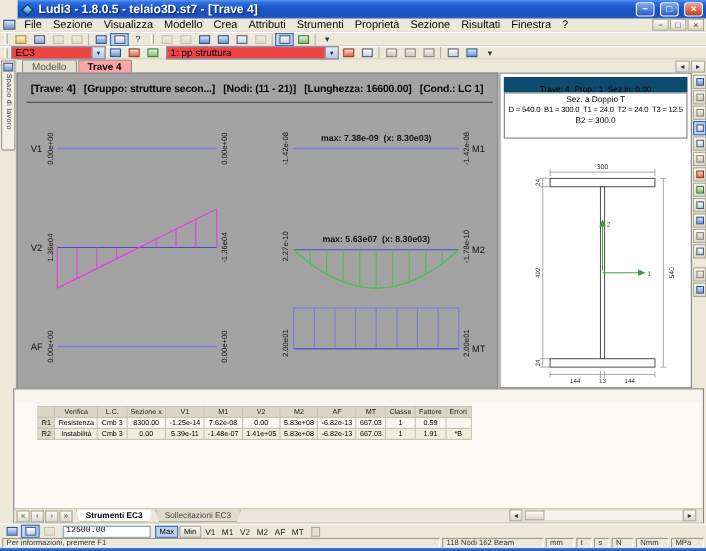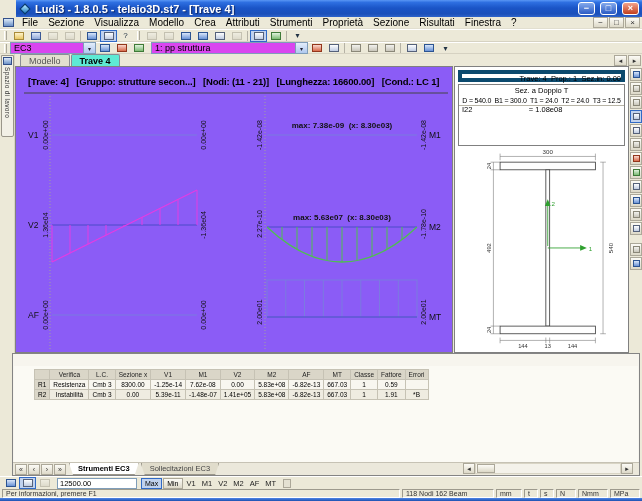--- a/index.html
+++ b/index.html
@@ -38,53 +38,53 @@
     font-size:8px;color:#234}
   .tbtn.pressed{border:1px solid #316AC5;background:#C1D2EE}
   .tbtn.disabled{opacity:.4}
   .ic{width:10px;height:8px;border:1px solid #55617A;background:linear-gradient(#FDFEFF,#C0CCE2)}
   .ic.c-folder{background:linear-gradient(#FFF3C8,#E8C766);border-color:#A98B3A}
   .ic.c-save{background:linear-gradient(#DCE6F8,#8FA8D8);border-color:#3C5A96}
   .ic.c-red{background:linear-gradient(#F8D8CE,#D96A4A);border-color:#93361C}
   .ic.c-green{background:linear-gradient(#DFF2DC,#7CBB74);border-color:#3E7A38}
   .ic.c-blue{background:linear-gradient(#D8E6FA,#6A93D6);border-color:#2C5491}
   .ic.c-gray{background:linear-gradient(#F2F2EE,#C9C6BA);border-color:#8A8778}
-  .combo{height:12px;background:#d946ef;border:1px solid #7F9DB9;display:flex;align-items:center;font-size:9px;padding-left:3px;flex:0 0 auto}
+  .combo{height:12px;background:#ef4444;border:1px solid #7F9DB9;display:flex;align-items:center;font-size:9px;padding-left:3px;flex:0 0 auto}
   .combo .arrow{margin-left:auto;width:12px;height:10px;background:linear-gradient(#E3EDFB,#AFC8EF);border-left:1px solid #7F9DB9;
     font-size:6px;display:flex;align-items:center;justify-content:center;color:#223}
 
   
   #tabstrip{position:absolute;top:54px;left:15px;right:0;height:12px;display:flex;align-items:flex-end;padding-left:5px}
   .dtab{height:12px;padding:0 8px;font-size:9px;display:flex;align-items:center;border:1px solid #898C95;border-bottom:none;
     border-radius:2px 2px 0 0;background:#E2DFCF;color:#555;margin-right:1px}
-  .dtab.active{background:#5eead4;font-weight:bold;color:#000}
+  .dtab.active{background:#fca5a5;font-weight:bold;color:#000}
   .tabscroll{width:13px;height:11px;border:1px solid #ACA899;background:linear-gradient(#FCFBF6,#DDD9C8);display:flex;align-items:center;
     justify-content:center;font-size:7px;color:#333;margin-right:1px}
 
   
   #wstrip{position:absolute;left:0;top:54px;width:15px;height:422px;background:#ECE9D8;border-right:1px solid #D8D4C4}
   .wtab{position:absolute;left:1px;top:1px;width:13px;height:82px;border:1px solid #9a968a;background:#F2F0E6;border-radius:0 0 2px 2px;
     display:flex;flex-direction:column;align-items:center;padding-top:1px}
   .wtab .wicon{width:9px;height:8px;border:1px solid #33508a;background:linear-gradient(#dce9f8,#6d92c8);margin-bottom:2px}
   .wtab .wtext{writing-mode:vertical-rl;font-size:6.5px;color:#333;letter-spacing:.3px}
 
   
-  #canvas{position:absolute;left:15px;top:66px;width:438px;height:287px;background:#8b5cf6;border:1px solid #808080}
+  #canvas{position:absolute;left:15px;top:66px;width:438px;height:322px;background:#a3a3a3;border:1px solid #808080}
   #beam-header{position:absolute;left:12px;top:9px;right:2px;font-size:9.5px;font-weight:bold;white-space:pre;letter-spacing:-.15px;overflow:hidden}
   #diagrams{position:absolute;left:0;top:0}
   svg text{font-family:"Liberation Sans",sans-serif}
   .rl{font-size:7px;fill:#111}
   .dl{font-size:8.5px;fill:#111}
   .mx{font-size:8px;font-weight:bold;fill:#111;white-space:pre}
 
   
   #rpanel{position:absolute;left:454px;top:66px;width:175px;height:287px;background:#fff;border:1px solid #808080}
-  .pbox1{position:absolute;left:3px;top:3px;right:3px;height:12px;border:4px solid #0c4a6e;font-size:7.5px;text-align:right;
+  .pbox1{position:absolute;left:3px;top:3px;right:3px;height:12px;border:7px solid #0c4a6e;font-size:7.5px;text-align:center;
     line-height:10px;white-space:pre}
-  .pbox2{position:absolute;left:3px;top:17px;right:3px;height:62px;border:1px solid #808080;font-size:7.5px}
+  .pbox2{position:absolute;left:3px;top:17px;right:3px;height:42px;border:1px solid #808080;font-size:7.5px}
   .pline{text-align:center;line-height:9px;white-space:pre}
   .pline.first{line-height:11px}
   .pline.dims{font-size:7px;letter-spacing:-.2px}
   .prow{display:flex;border-top:1px solid #B8B4A6;line-height:8px;padding:0 3px;font-size:7.5px}
   .prow .pn{width:42%}
   #section-svg{position:absolute;left:3px;top:78px}
 
   
   #rtoolbar{position:absolute;left:630px;top:68px;width:12px;display:flex;flex-direction:column;gap:1px;align-items:center}
   .vbtn{width:12px;height:13px;border:1px solid #ACA899;background:linear-gradient(#FCFBF6,#DDD9C8);display:flex;align-items:center;justify-content:center}
@@ -112,21 +112,21 @@
     border-top:none;clip-path:polygon(0 0,100% 0,calc(100% - 4px) 100%,4px 100%);margin-left:2px;color:#444}
   .sheet-tab.active{background:#fff;font-weight:bold;color:#000}
   .hscroll{position:absolute;right:6px;bottom:1px;width:170px;height:11px;display:flex;align-items:center}
   .sbtn{width:12px;height:11px;border:1px solid #ACA899;background:linear-gradient(#FCFBF6,#DDD9C8);font-size:7px;display:flex;
     align-items:center;justify-content:center;color:#333}
   .strack{flex:1;height:11px;background:#F4F2EA;border:1px solid #D8D4C4;position:relative}
   .sthumb{position:absolute;left:1px;top:0;width:18px;height:9px;border:1px solid #ACA899;background:linear-gradient(#FCFBF6,#DDD9C8)}
 
   
   #bbar{position:absolute;left:0;top:476px;right:0;height:13px;background:#ECE9D8;border-top:1px solid #fff;display:flex;align-items:center;padding:0 2px}
-  .pos-input{width:80px;height:11px;border:1px solid #7F9DB9;font-size:7.5px;padding:0 2px;font-family:Liberation Sans, sans-serif;margin:0 4px}
+  .pos-input{width:80px;height:11px;border:1px solid #7F9DB9;font-size:7.5px;padding:0 2px;font-family:Liberation Mono, monospace;margin:0 4px}
   .mmbtn{height:11px;padding:0 3px;font-size:7px;border:1px solid #ACA899;background:linear-gradient(#FCFBF6,#DDD9C8);display:flex;align-items:center;margin-right:1px}
   .mmbtn.pressed{border:1px solid #316AC5;background:#C1D2EE}
   .toggle{font-size:7.5px;margin:0 3px;color:#222}
   .bgrip{width:8px;height:9px;border:1px solid #ACA899;background:#E4E1D2;margin-left:4px}
 
   
   #sbar{position:absolute;left:0;top:489px;right:0;height:9px;background:#ECE9D8;display:flex;align-items:stretch;gap:2px;padding:0 2px}
   .scell{border:1px solid;border-color:#9D9A8D #FFFFFF #FFFFFF #9D9A8D;font-size:7px;line-height:7px;padding:0 3px;color:#333;
     display:flex;align-items:center;white-space:nowrap;overflow:hidden}
   .scell.msg{flex:1}
@@ -348,24 +348,21 @@
       <text class="rl" text-anchor="middle" x="424" y="314" transform="rotate(-90 424 312)">2.00e01</text>
       <text class="dl" x="429" y="320">MT</text>
     </svg>
   </div>
 
   <div id="rpanel">
     <div class="pbox1">Trave: 4  Prop.: 1  Sez.in: 0.00</div>
     <div class="pbox2">
       <div class="pline first">Sez. a Doppio T</div>
       <div class="pline dims">D = 540.0  B1 = 300.0  T1 = 24.0  T2 = 24.0  T3 = 12.5</div>
-      <div class="prow">
-        <span class="pn">I22</span>
-        <span>= 1.08e08</span>
-      </div>
+      <div class="pline">B2 = 300.0</div>
     </div>
     <svg id="section-svg" width="169" height="204" viewBox="0 0 169 214">
 
       <line x1="40" y1="12" x2="140" y2="12" stroke="#777" stroke-width="0.6"></line>
       <line x1="40" y1="9" x2="40" y2="16" stroke="#777" stroke-width="0.6"></line>
       <line x1="140" y1="9" x2="140" y2="16" stroke="#777" stroke-width="0.6"></line>
       <text x="90" y="9" text-anchor="middle" font-size="6.5" fill="#333">300</text>
 
       <rect x="40" y="18" width="100" height="8" fill="#FEFEFE" stroke="#444" stroke-width="0.9"></rect>
       <rect x="88" y="26" width="4" height="164" fill="#FEFEFE" stroke="#444" stroke-width="0.9"></rect>

